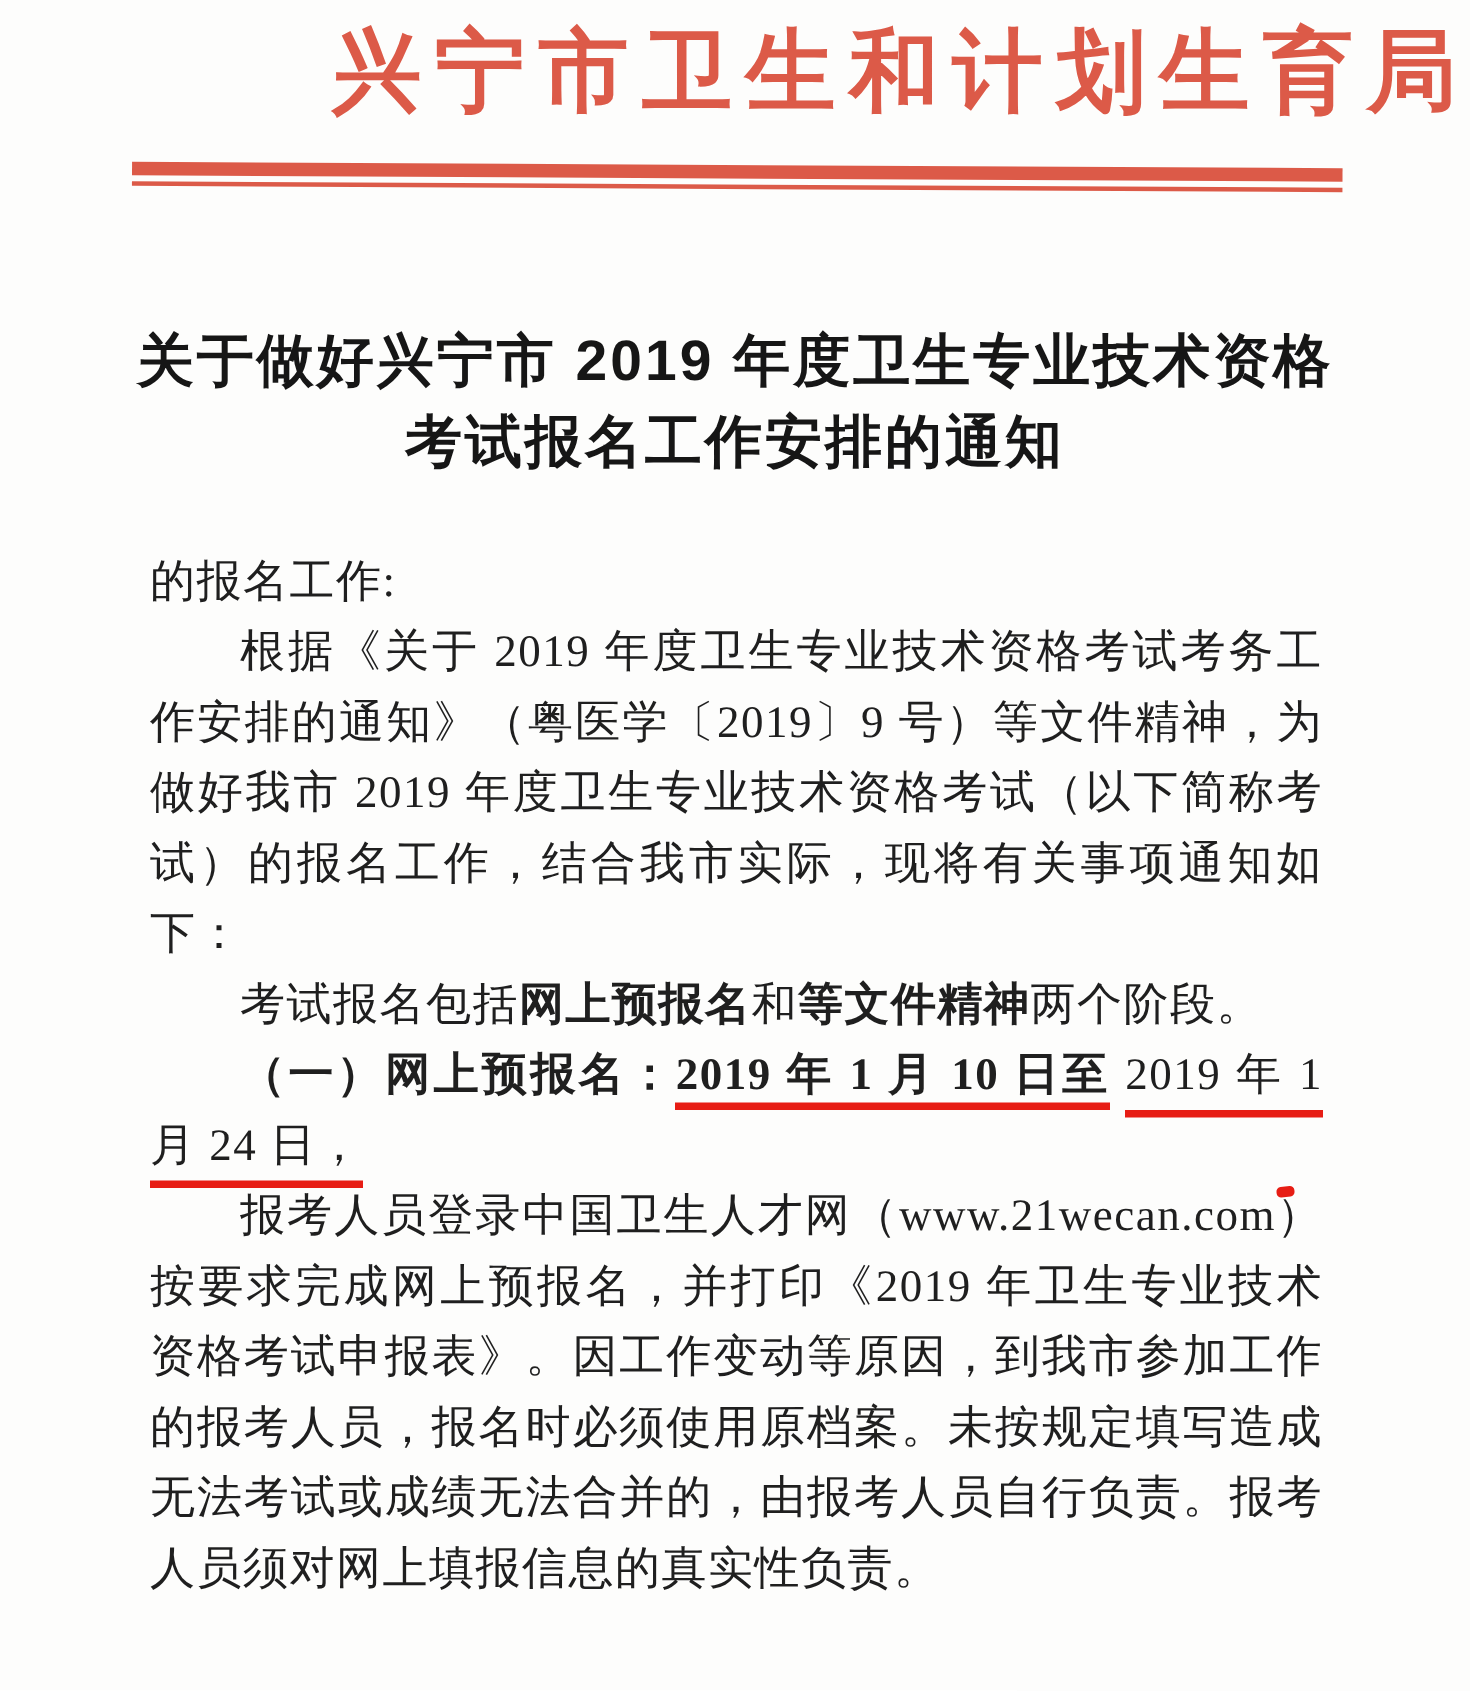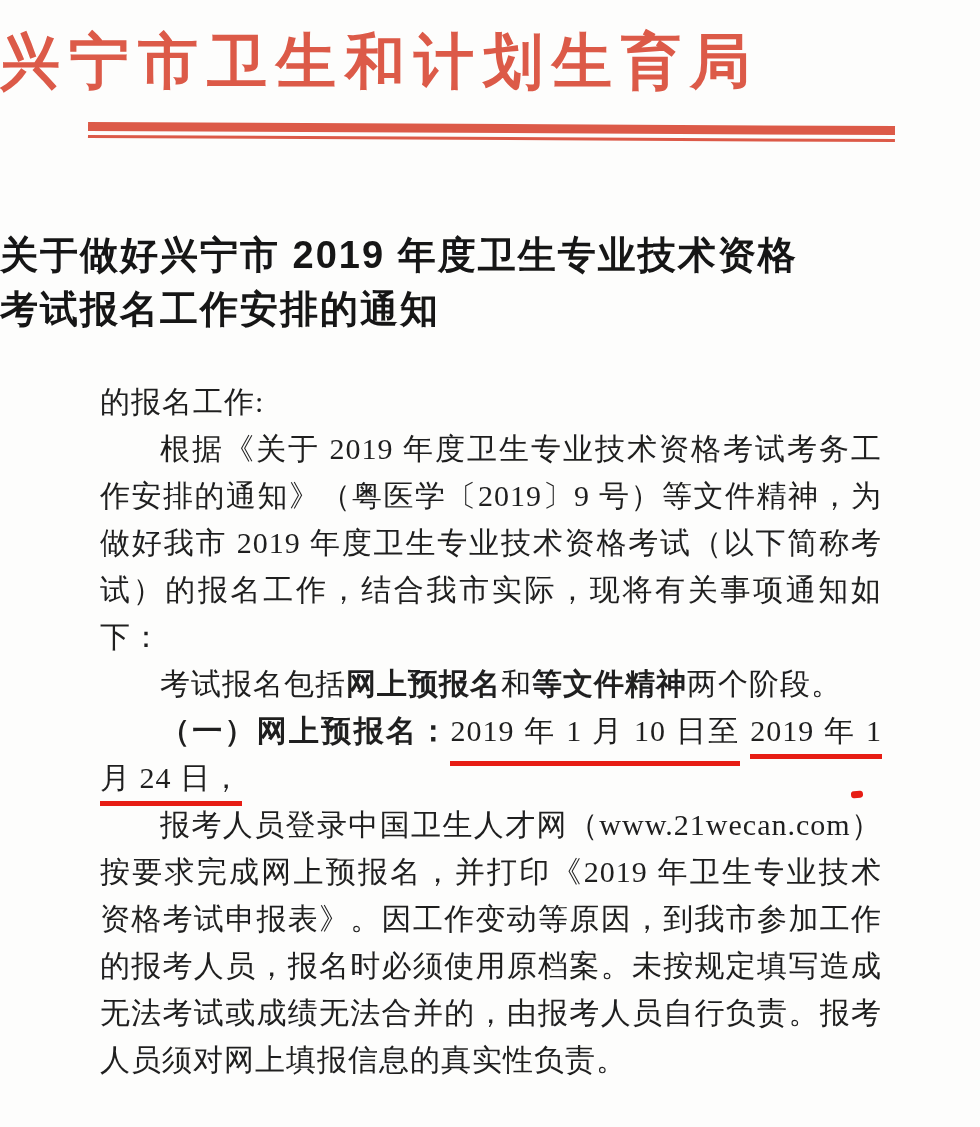--- a/index.html
+++ b/index.html
@@ -12,42 +12,42 @@
     width: 980px;
     height: 1127px;
     margin: 0 auto;
     background: #fdfdfc;
     overflow: hidden;
     font-family: "Liberation Serif", "DejaVu Serif", serif;
     color: #1c1c1c;
   }
   
   .agency {
-    padding-top: 26px;
-    text-align: left;
+    padding-top: 12px;
+    text-align: right;
     font-family: "Liberation Serif", "DejaVu Serif", serif;
     font-weight: bold;
     font-size: 60px;
     line-height: 72px;
     letter-spacing: 9px;
     color: var(--brand-red, #dc5a48);
     white-space: nowrap;
   }
   .divider {
     margin: 26px 85px 0 88px;
     transform: rotate(0.3deg);
   }
   .divider .thick { height: 9px;  background: var(--brand-red, #dc5a48); }
   .divider .gap   { height: 4px; }
   .divider .thin  { height: 3px;  background: var(--brand-red, #dc5a48); }
 
   
   .title {
     margin-top: 88px;
-    text-align: left;
+    text-align: center;
     font-family: "Liberation Sans", "DejaVu Sans", sans-serif;
     font-weight: bold;
     font-size: 38px;
     line-height: 54px;
     letter-spacing: 2px;
     color: #161616;
   }
 
   
   .content {
@@ -60,21 +60,22 @@
   }
   .content p { margin: 0; }
   .indent { text-indent: 2em; }
   .hei {
     font-family: "Liberation Sans", "DejaVu Sans", sans-serif;
     font-weight: bold;
   }
   
   .u1 {
     border-bottom: 5px solid var(--annotation-red, #e71d14);
-    padding-bottom: 14px;
+    padding-bottom: 2px;
+    font-weight: bold;
   }
   .u2 {
     border-bottom: 5px solid var(--annotation-red, #e71d14);
     padding-bottom: 7px;
   }
   
   .red-dot {
     position: absolute;
     left: 851px;
     top: 791px;

